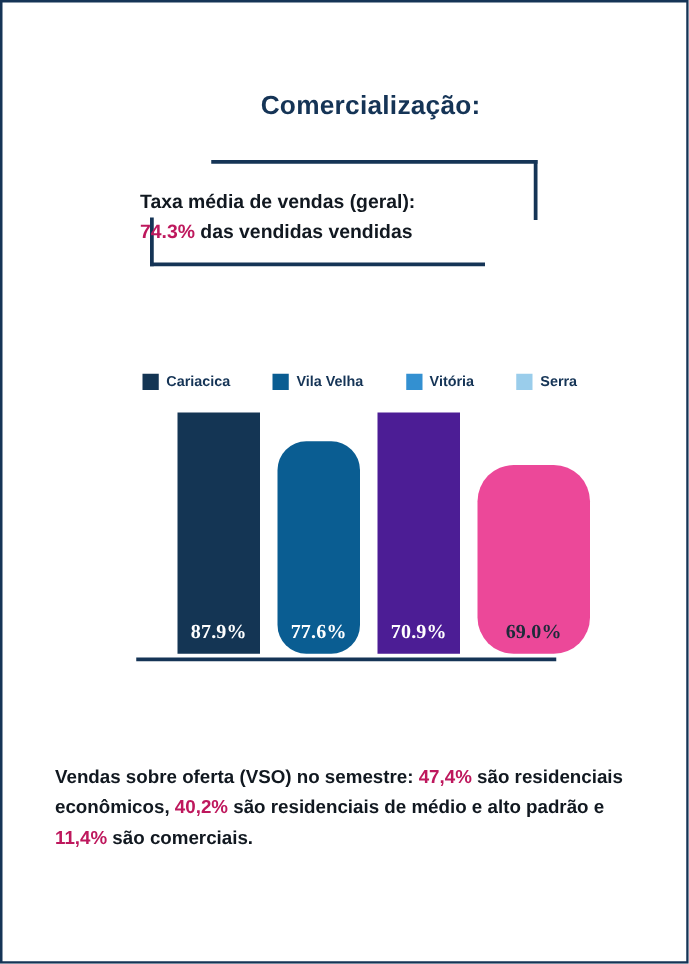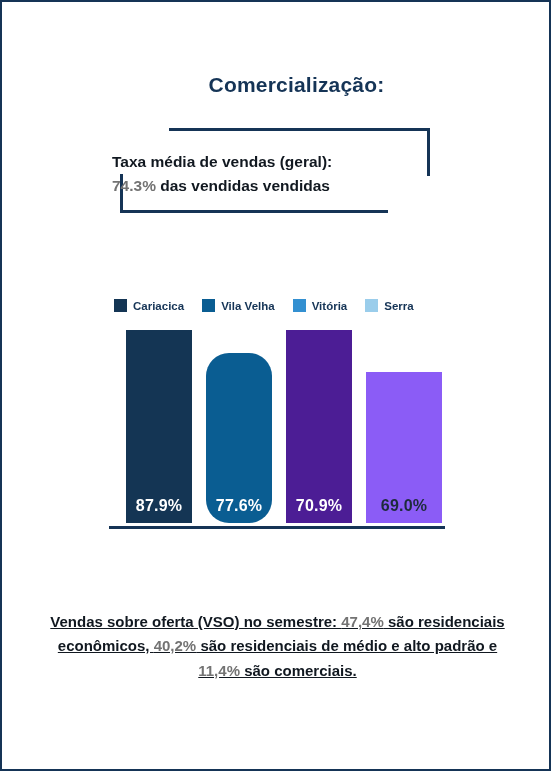--- a/index.html
+++ b/index.html
@@ -78,32 +78,32 @@
     left: 0;
     right: 0;
     top: 22px;
     text-align: left;
     font-size: 15.5px;
     font-weight: bold;
     color: #111820;
     line-height: 1.55;
   }
   .accent {
-    color: #737373;
+    color: #be185d;
   }
 
   
   .legend {
     position: absolute;
     left: 112px;
     top: 297px;
     width: 335px;
     display: flex;
     align-items: center;
-    gap: 0px;
+    gap: 16px;
   }
   .legend-item {
     display: flex;
     align-items: center;
     margin-right: 18px;
   }
   .legend-swatch {
     width: 13px;
     height: 13px;
     margin-right: 6px;
@@ -119,24 +119,25 @@
   
   .chart {
     position: absolute;
     left: 107px;
     top: 326px;
     width: 336px;
     height: 201px;
   }
   .plot {
     position: absolute;
-    left: 0;
+    left: 16px;
     top: 0;
     width: 336px;
     height: 198px;
+    font-family: Liberation Serif, serif;
   }
   .bar {
     position: absolute;
     bottom: 3px;
     display: flex;
     align-items: flex-end;
     justify-content: center;
   }
   .bar-value {
     font-size: 16px;
@@ -156,26 +157,24 @@
     height: 3px;
     background: #153456;
   }
 
   
   .footer {
     position: absolute;
     left: 42px;
     top: 608px;
     width: 467px;
-    text-align: center;
     font-size: 15px;
     font-weight: bold;
     color: #111820;
     line-height: 1.62;
-    text-decoration: underline;
   }
 </style>
 </head>
 <body>
 
 <div id="page">
 
   <div class="title">Comercialização:</div>
 
   <div class="callout">
@@ -216,21 +215,21 @@
     <div class="plot" id="plot">
         <div class="bar" style="left: 17px; width: 66px; height: 193px; background: rgb(20, 53, 84);">
           <span class="bar-value">87.9%</span>
         </div>
         <div class="bar" style="left: 97px; width: 66px; height: 170.385px; background: rgb(10, 93, 146); border-radius: 23px;">
           <span class="bar-value">77.6%</span>
         </div>
         <div class="bar" style="left: 177px; width: 66px; height: 193px; background: #4c1d95;">
           <span class="bar-value">70.9%</span>
         </div>
-        <div class="bar" style="left: 257px; width: 76px; height: 151.502px; background: #8b5cf6;">
+        <div class="bar" style="left: 257px; width: 90px; height: 151.502px; background: #ec4899; border-radius: 29px;">
           <span class="bar-value dark">69.0%</span>
         </div>
       </div>
     <div class="axis"></div>
   </div>
 
   <div class="footer">
     <span>Vendas sobre oferta (VSO) no semestre: </span><span class="accent">47,4%</span><span> são residenciais econômicos, </span><span class="accent">40,2%</span><span> são residenciais de médio e alto padrão e </span><span class="accent">11,4%</span><span> são comerciais.</span>
   </div>
 

